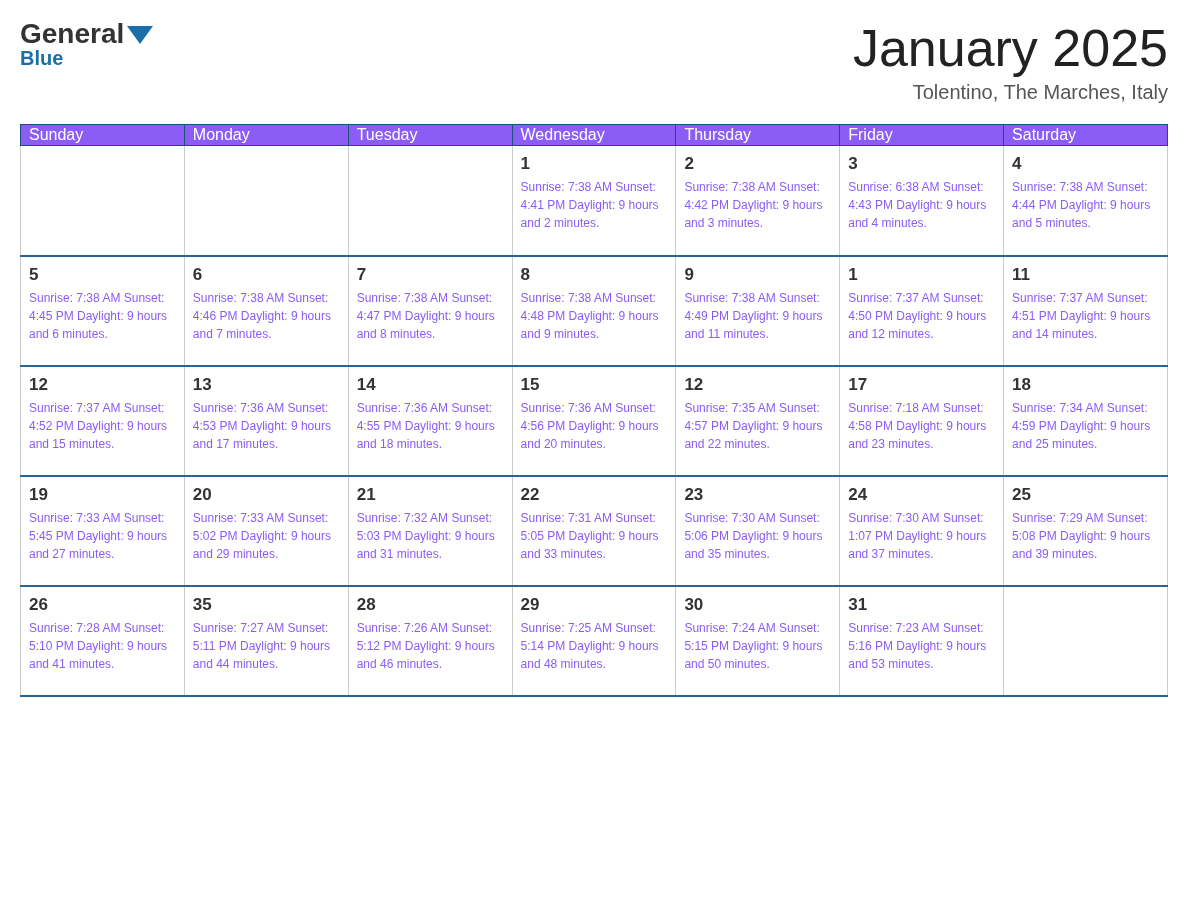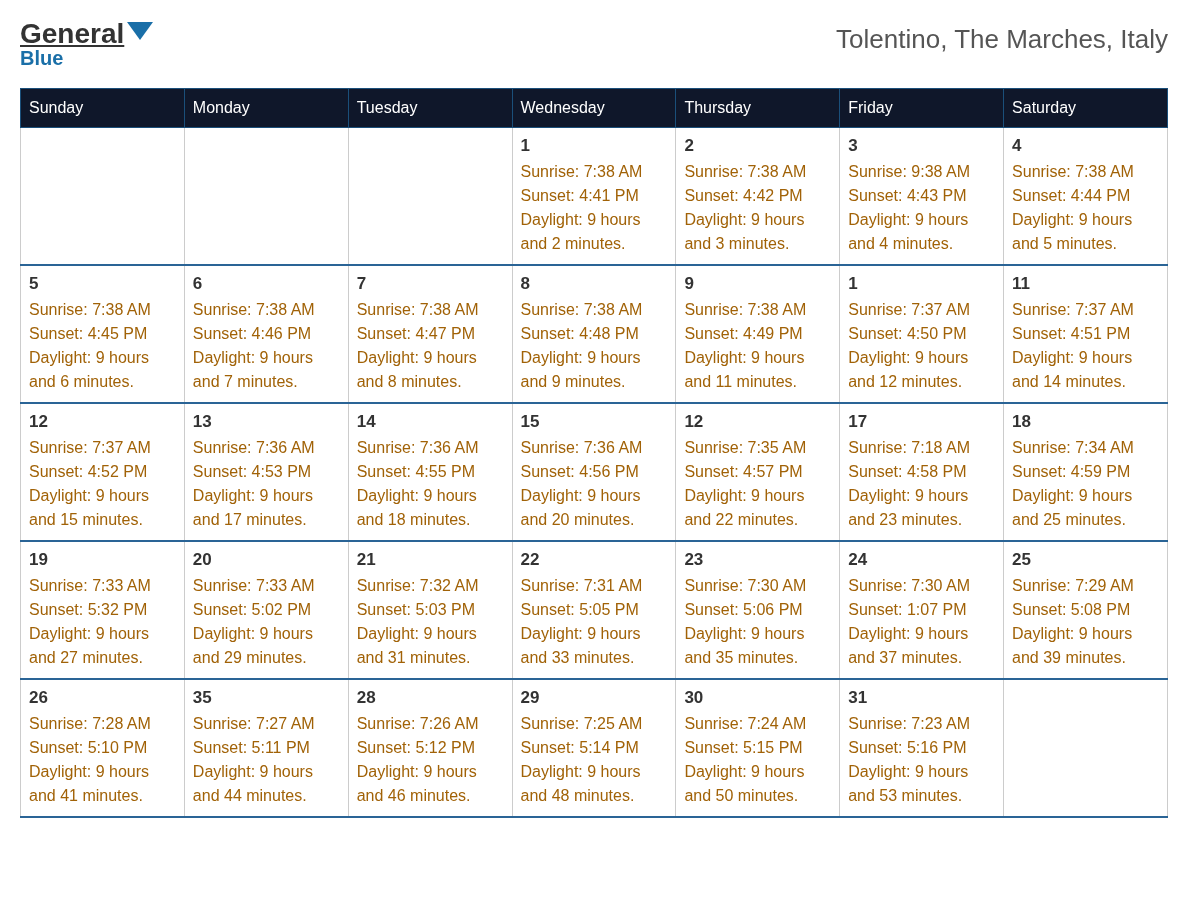--- a/index.html
+++ b/index.html
@@ -44,33 +44,33 @@
     .title-block {
       text-align: right;
     }
     .month-title {
       font-size: 52px;
       font-weight: normal;
       color: #222;
       line-height: 1.1;
     }
     .location {
-      font-size: 26px;
+      font-size: 20px;
       color: #555;
       margin-top: 4px;
     }
     table {
       width: 100%;
       border-collapse: collapse;
       table-layout: fixed;
     }
     thead tr th {
-      background-color: #0f172a;
+      background-color: #8b5cf6;
       color: #fff;
-      padding: 10px 8px;
+      padding: 1px 8px;
       font-size: 16px;
       font-weight: normal;
       text-align: left;
       border: 1px solid #1a4f7a;
     }
     tbody tr td {
       vertical-align: top;
       padding: 8px;
       border: 1px solid #ccc;
       font-size: 12.5px;
@@ -80,46 +80,47 @@
     tbody tr {
       border-bottom: 2px solid #2a6496;
     }
     .day-number {
       font-size: 17px;
       font-weight: bold;
       color: #333;
       margin-bottom: 4px;
     }
     .day-info {
-      font-size: 16px;
-      color: #a16207;
+      font-size: 12px;
+      color: #8b5cf6;
       line-height: 1.5;
     }
     .empty-cell {
       background: #fff;
     }
   </style>
 </head>
 <body>
 
 <div class="header">
   <div class="logo">
     <div class="logo-block">
-      <div style="display:flex;align-items:flex-start;text-decoration:underline;">
+      <div style="display:flex;align-items:center;">
         <span class="logo-text-general">General</span>
         <div style="display:flex;flex-direction:column;margin-left:3px;margin-top:2px;">
           <div style="width:0;height:0;border-left:13px solid transparent;border-right:13px solid transparent;border-top:18px solid #1a6fa8;"></div>
         </div>
       </div>
       <div class="logo-line2">
         <span class="logo-text-blue">Blue</span>
       </div>
     </div>
   </div>
   <div class="title-block">
+    <div class="month-title">January 2025</div>
     <div class="location">Tolentino, The Marches, Italy</div>
   </div>
 </div>
 
 <table>
   <thead>
     <tr>
     <th>Sunday</th>
         <th>Monday</th>
         <th>Tuesday</th>
@@ -141,21 +142,21 @@
 Daylight: 9 hours and 2 minutes.</div>
         </td>
         <td>
           <div class="day-number">2</div>
           <div class="day-info">Sunrise: 7:38 AM
 Sunset: 4:42 PM
 Daylight: 9 hours and 3 minutes.</div>
         </td>
         <td>
           <div class="day-number">3</div>
-          <div class="day-info">Sunrise: 9:38 AM
+          <div class="day-info">Sunrise: 6:38 AM
 Sunset: 4:43 PM
 Daylight: 9 hours and 4 minutes.</div>
         </td>
         <td>
           <div class="day-number">4</div>
           <div class="day-info">Sunrise: 7:38 AM
 Sunset: 4:44 PM
 Daylight: 9 hours and 5 minutes.</div>
         </td>
       </tr>
@@ -244,21 +245,21 @@
           <div class="day-number">18</div>
           <div class="day-info">Sunrise: 7:34 AM
 Sunset: 4:59 PM
 Daylight: 9 hours and 25 minutes.</div>
         </td>
       </tr>
       <tr>
         <td>
           <div class="day-number">19</div>
           <div class="day-info">Sunrise: 7:33 AM
-Sunset: 5:32 PM
+Sunset: 5:45 PM
 Daylight: 9 hours and 27 minutes.</div>
         </td>
         <td>
           <div class="day-number">20</div>
           <div class="day-info">Sunrise: 7:33 AM
 Sunset: 5:02 PM
 Daylight: 9 hours and 29 minutes.</div>
         </td>
         <td>
           <div class="day-number">21</div>

